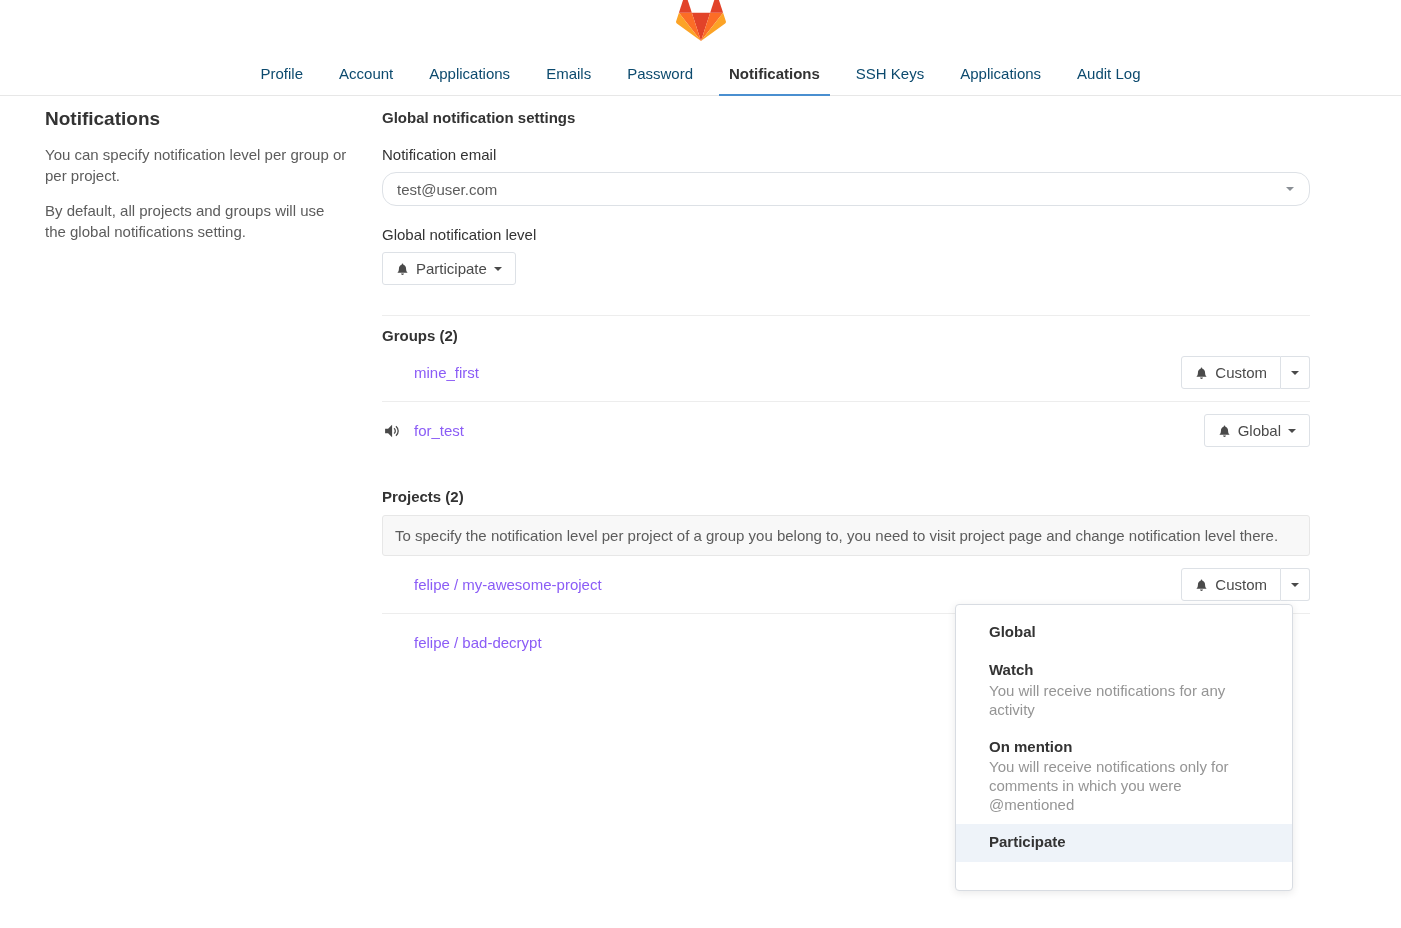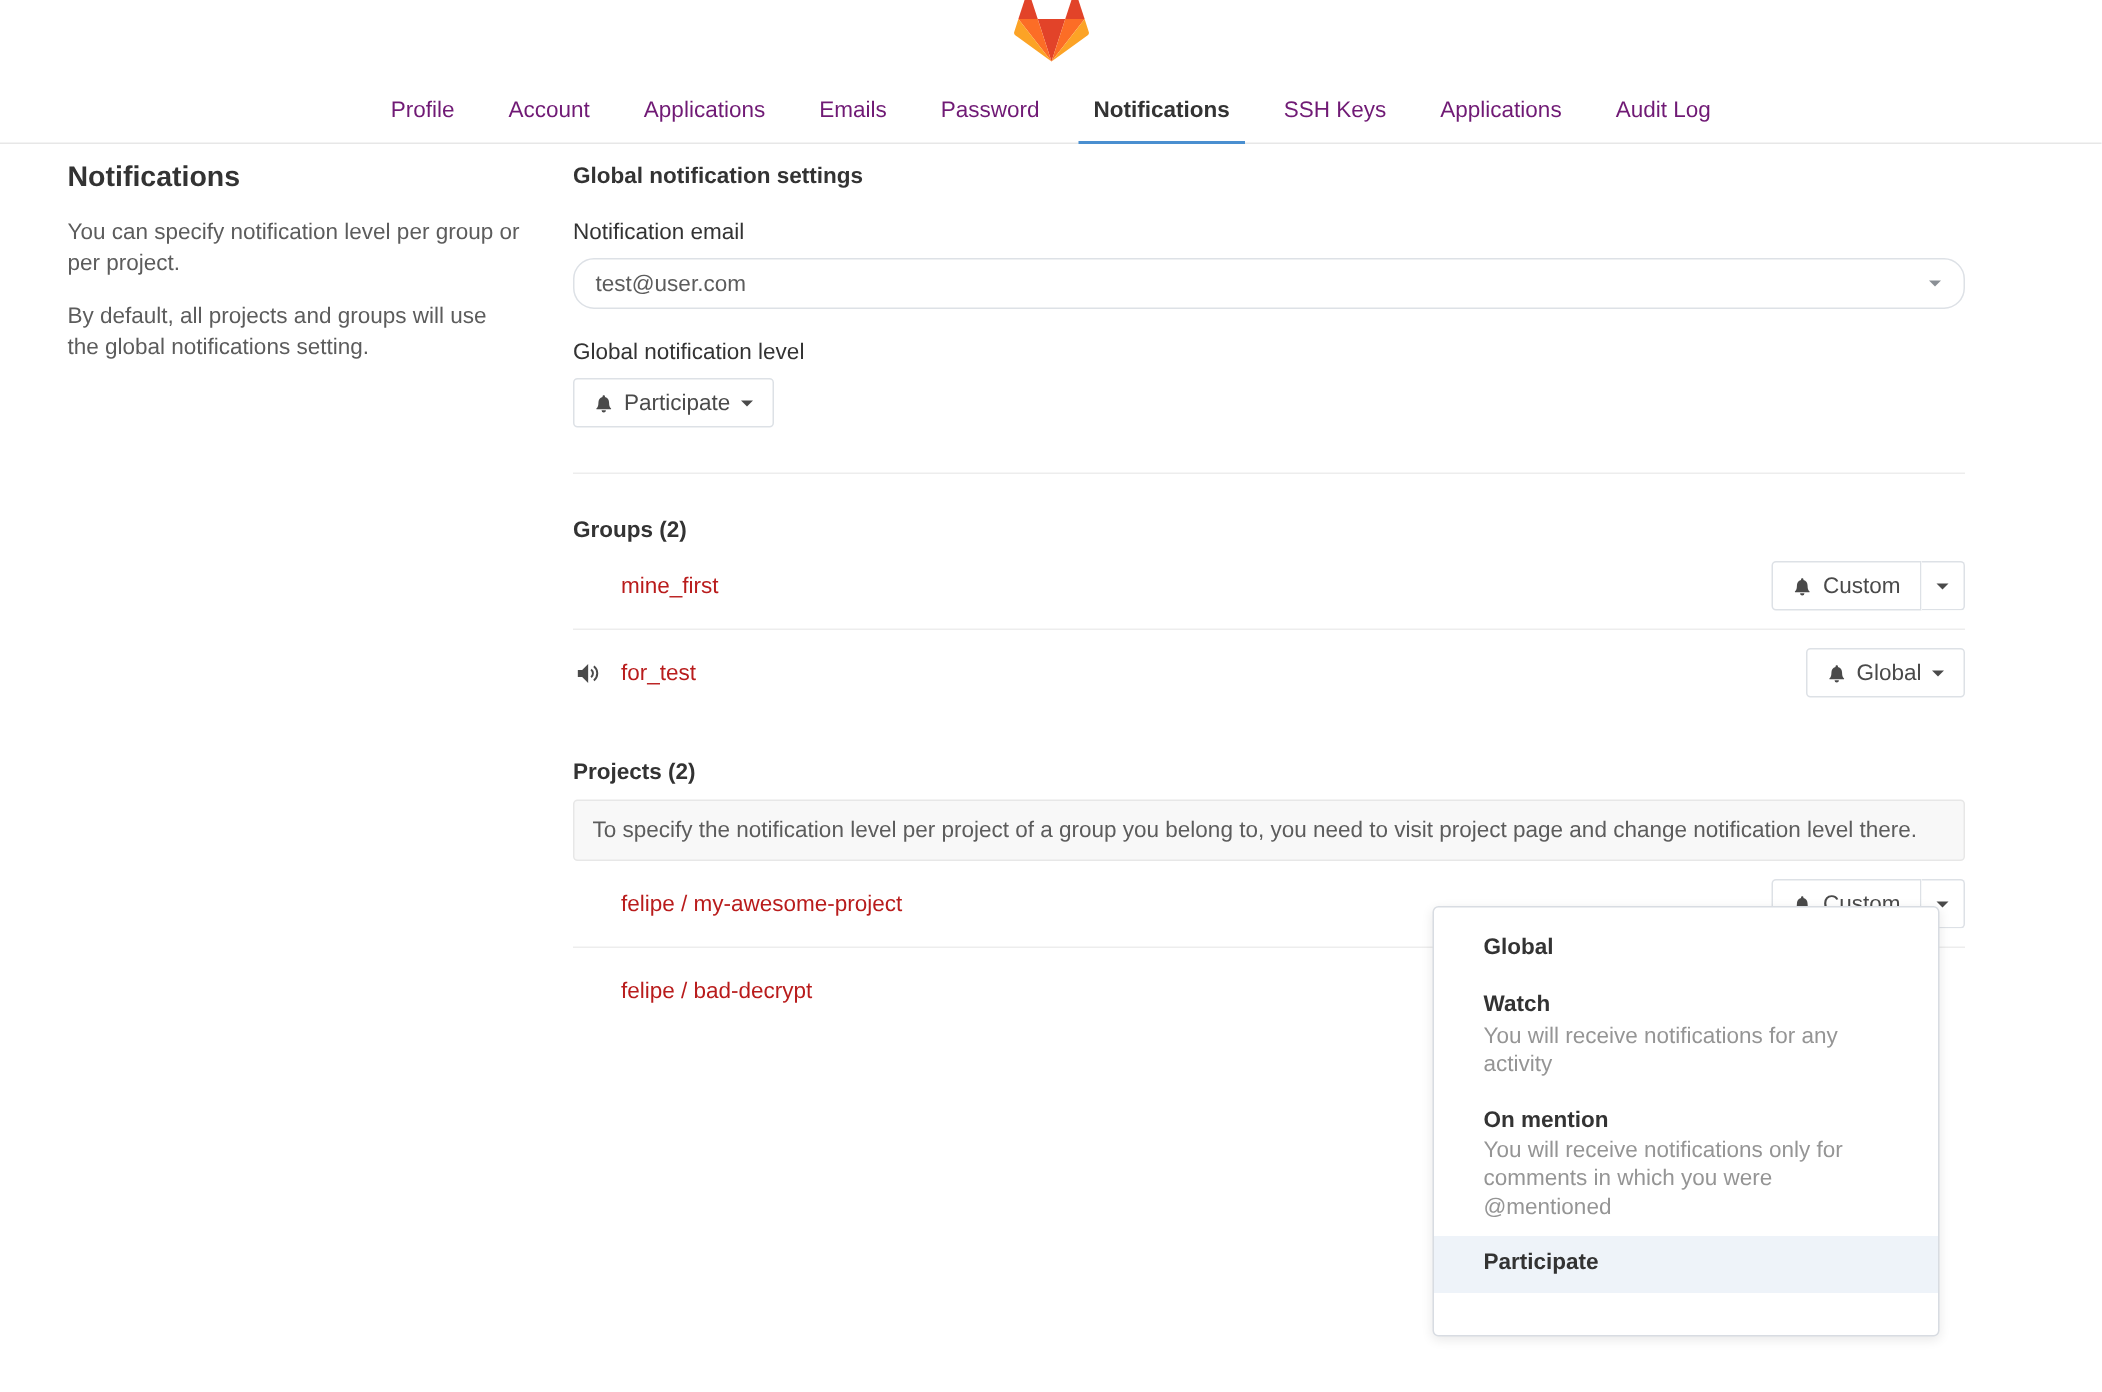--- a/index.html
+++ b/index.html
@@ -8,21 +8,21 @@
     width:1401px; height:928px; position:relative; overflow:hidden;
     font-family:"Liberation Sans","DejaVu Sans",sans-serif;
     font-size:15px; color:#444;
   }
   
   .header { position:relative; height:96px; border-bottom:1px solid #e7e7e7; background:#fff; }
   .logo-wrap { position:absolute; top:-6px; left:0; right:0; display:flex; justify-content:center; }
   .nav { position:absolute; bottom:-1px; left:0; right:0; display:flex; justify-content:center; }
   .nav a {
     display:block; padding:11px 10px 12px; margin:0 8px; text-decoration:none;
-    color:#701a75; border-bottom:2px solid transparent; cursor:pointer; white-space:nowrap;
+    color:#0c4a6e; border-bottom:2px solid transparent; cursor:pointer; white-space:nowrap;
   }
   .nav a.active { color:#333; font-weight:700; border-bottom-color:#4a8fd0; }
   
   .sidebar { position:absolute; left:45px; top:96px; width:302px; }
   .sidebar h2 { font-size:19px; font-weight:700; color:#333; margin-top:12px; }
   .sidebar p { color:#5c5c5c; margin-top:14px; line-height:1.4; }
   
   .main { position:absolute; left:382px; top:96px; width:928px; }
   .section-title { font-weight:700; color:#333; margin-top:13px; }
   .field-label { font-weight:400; color:#333; margin-top:20px; }
@@ -34,29 +34,29 @@
   .select-box .caret { position:absolute; right:15px; }
   .caret { width:0; height:0; border-left:4px solid transparent; border-right:4px solid transparent; border-top:4px solid #8a8f95; display:inline-block; }
   .btn {
     display:inline-flex; align-items:center; gap:7px; height:33px; padding:0 13px;
     border:1px solid #dde1e6; border-radius:3px; background:#fff; color:#4a4a4a; cursor:pointer;
     font-size:15px;
   }
   .btn .caret { border-top-color:#4a4a4a; }
   .level-btn { margin-top:9px; }
   hr.rule { border:0; border-top:1px solid #ededed; margin-top:30px; }
-  .list-title { font-weight:700; color:#333; margin-top:29px; }
+  .list-title { font-weight:700; color:#333; margin-top:11px; }
   .row {
     display:flex; align-items:center; justify-content:space-between;
     min-height:57px; padding:2px 0;
   }
   .row + .row-divider, .row-divider { border:0; border-top:1px solid #ededed; }
   .row .left { display:flex; align-items:center; gap:12px; padding-left:3px; }
   .icon-slot { width:17px; display:flex; justify-content:center; }
-  a.item-link { color:#b91c1c; text-decoration:none; cursor:pointer; }
+  a.item-link { color:#8b5cf6; text-decoration:none; cursor:pointer; }
   .btn-group { display:inline-flex; }
   .btn-group .btn-main { border-radius:3px 0 0 3px; }
   .btn-group .btn-caret { border-radius:0 3px 3px 0; border-left:0; padding:0 10px; }
   .notice {
     margin-top:10px; background:#f8f8f8; border:1px solid #e7e7e7; border-radius:3px;
     padding:11px 12px; color:#5c5c5c;
   }
   .projects-title { margin-top:29px; }
   
   .dropdown {

